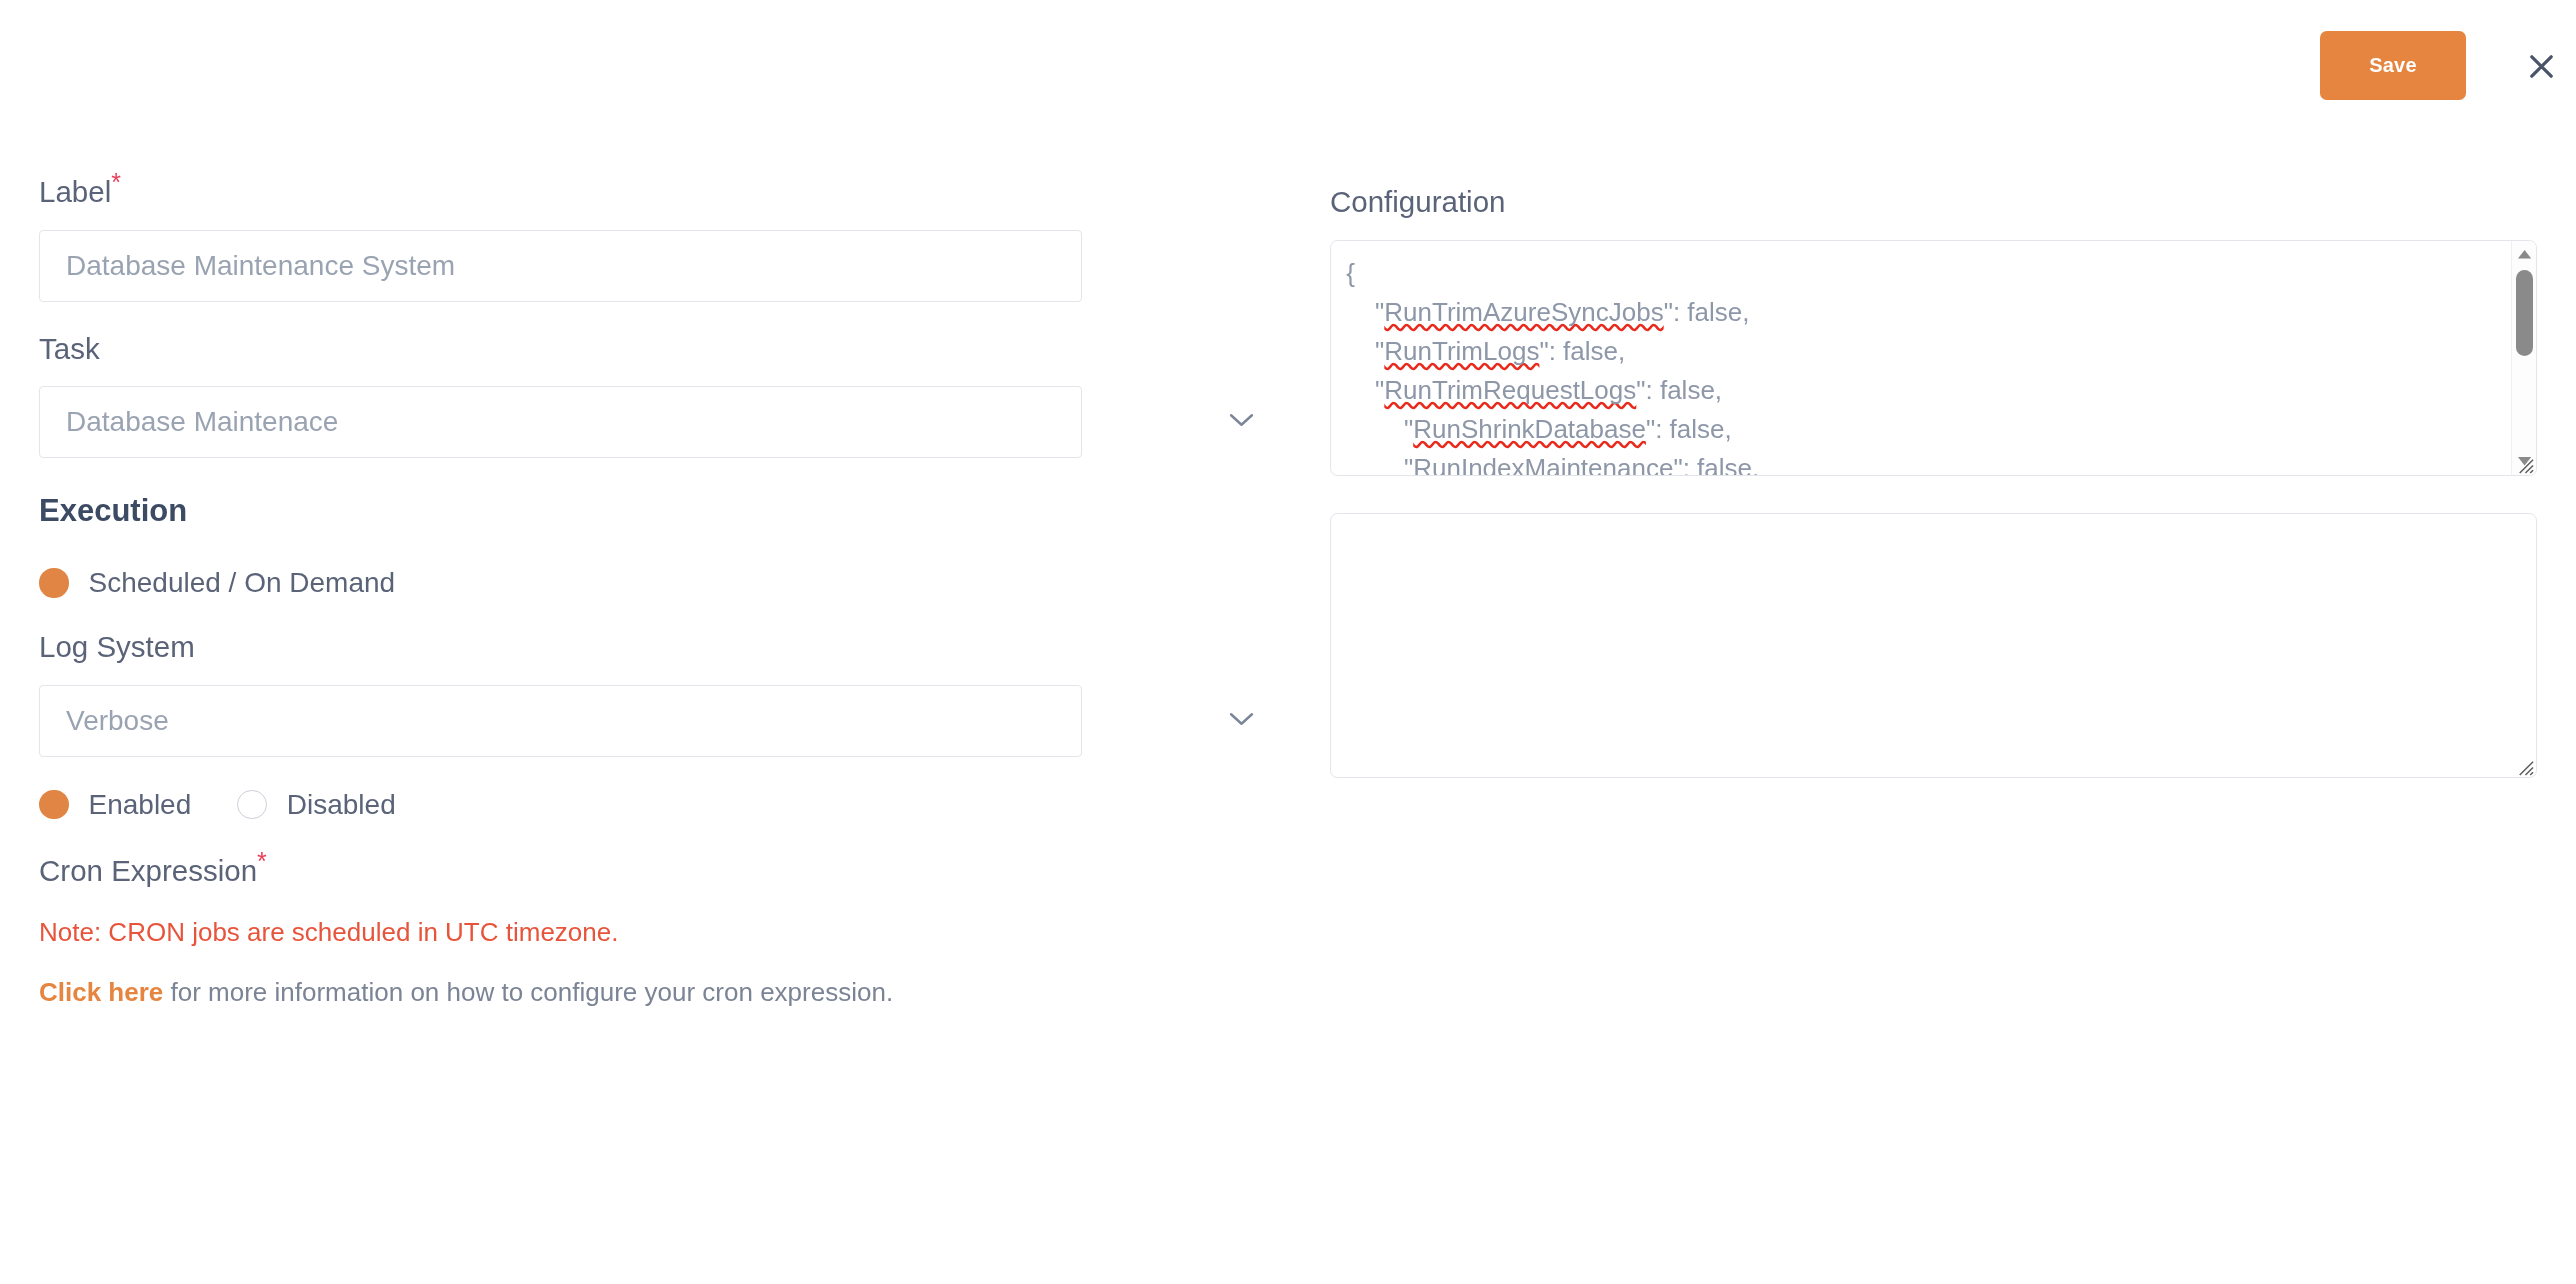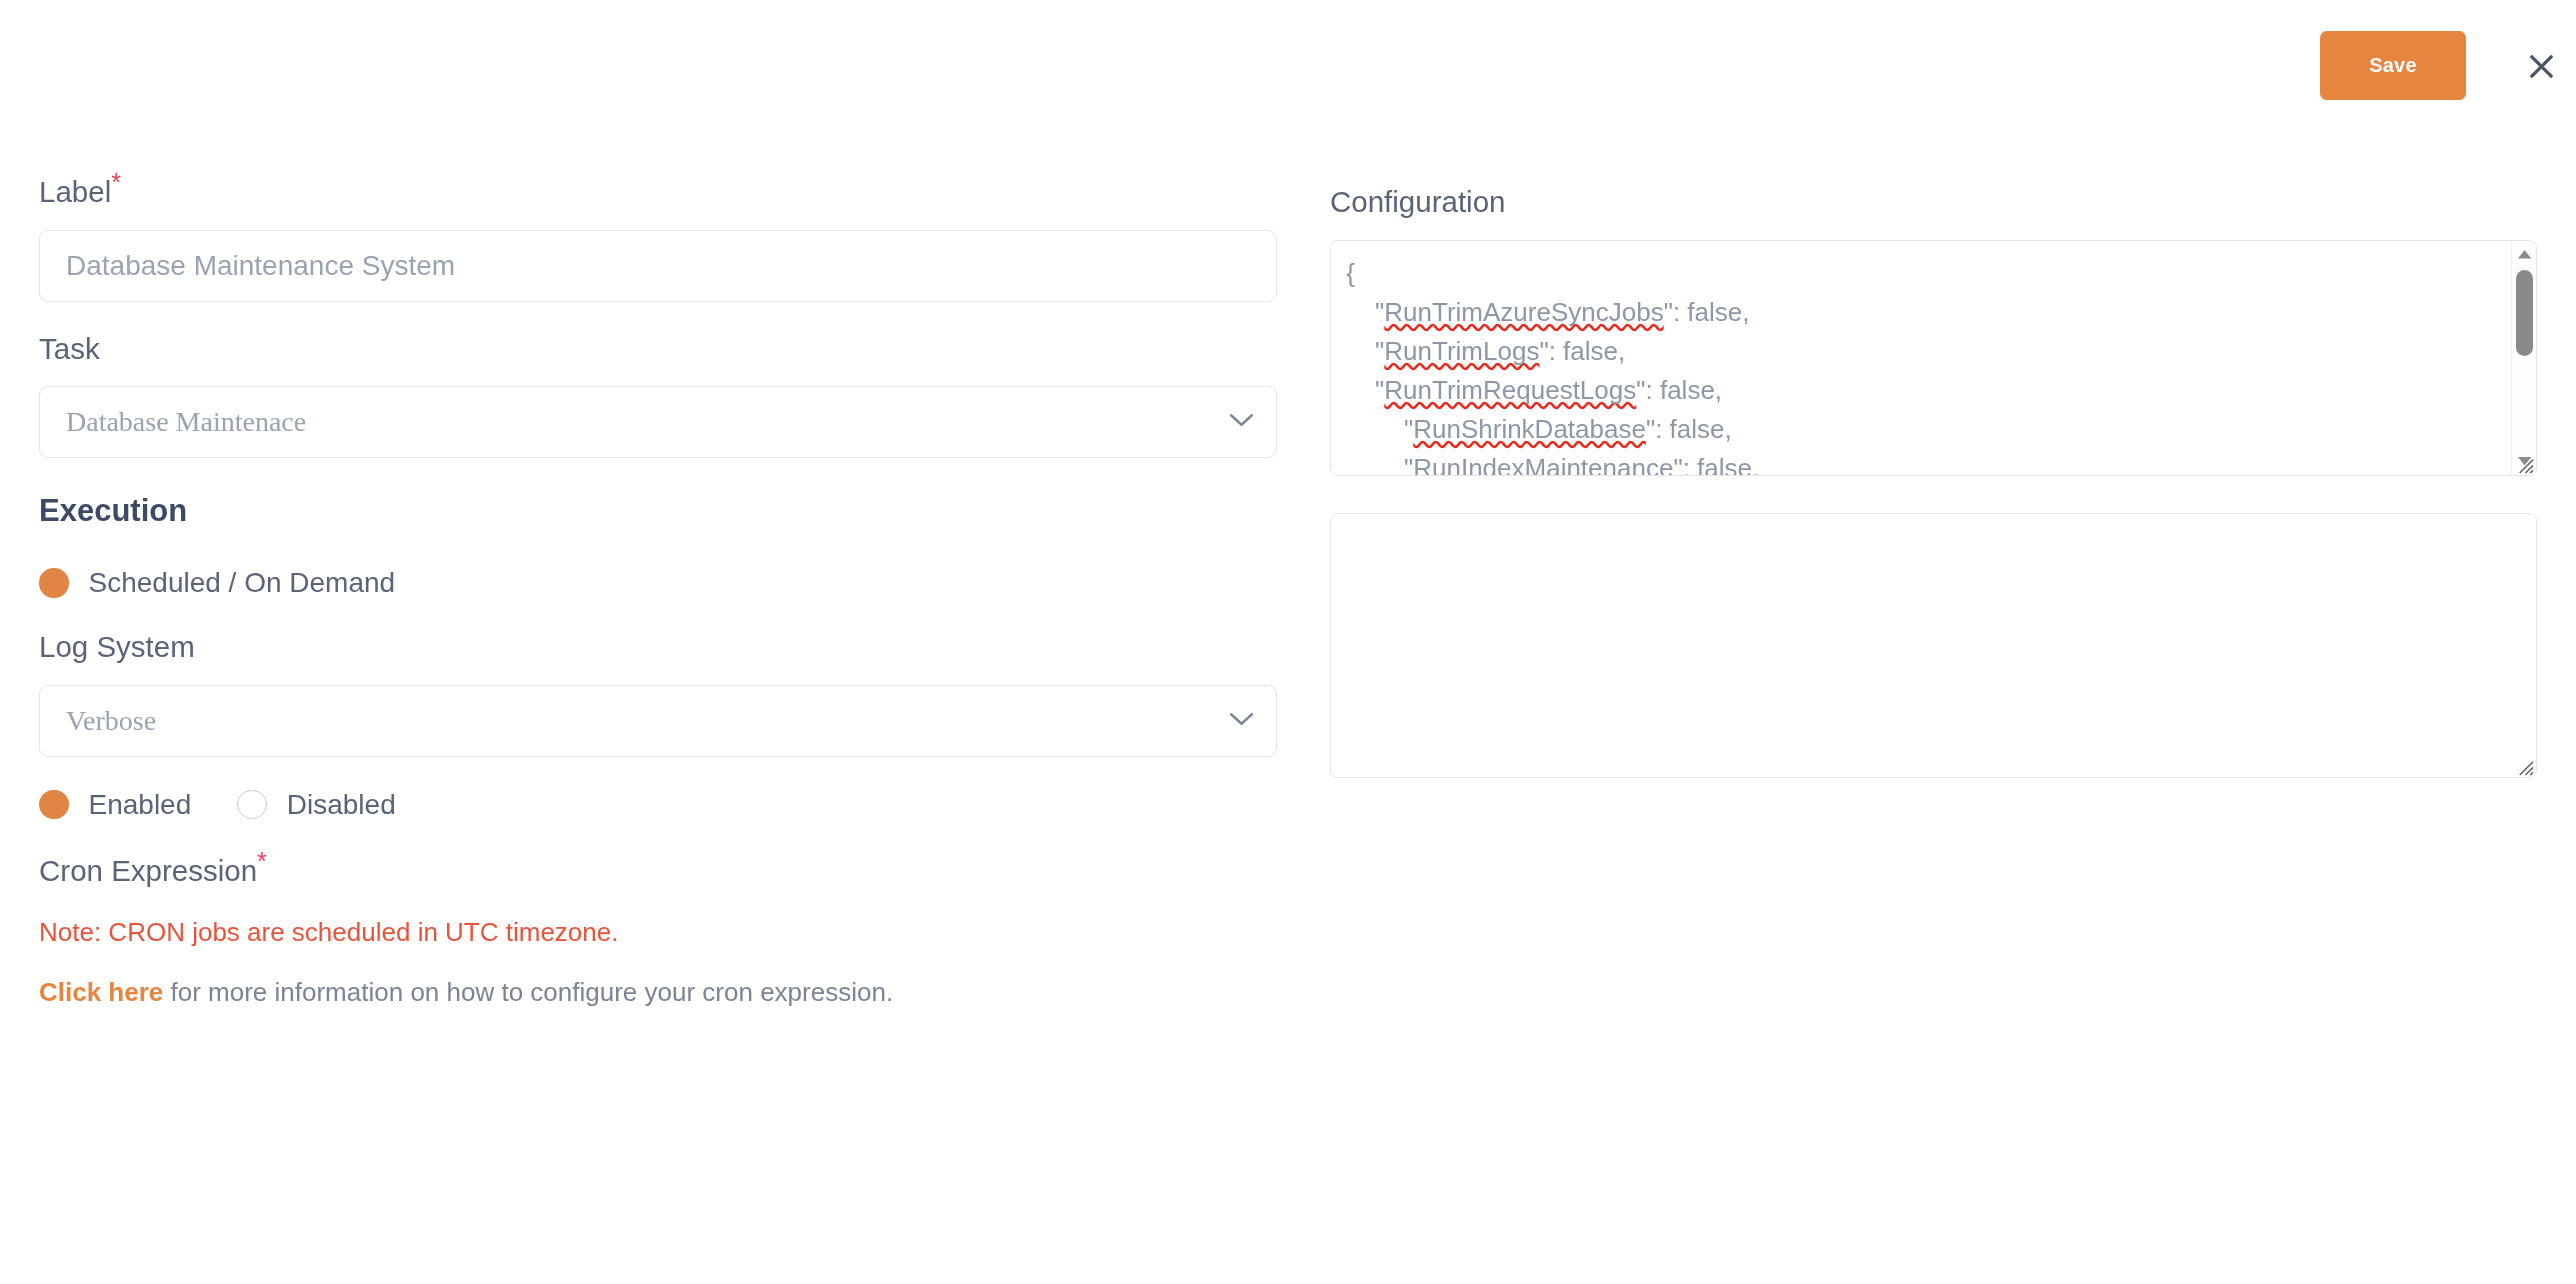--- a/index.html
+++ b/index.html
@@ -77,40 +77,39 @@
   .section-heading {
     font-size: 31px;
     font-weight: bold;
     color: #3c4a63;
     line-height: 1;
   }
 
   
   .text-input,
   .select-box {
-    width: 1238px;
+    width: 1043px;
     height: 72px;
     border: 1.4px solid #e2e5ea;
-    border-radius: 9px;
+    border-radius: 4px;
     background: #ffffff;
     font-family: "Liberation Sans", sans-serif;
     font-size: 28px;
     color: #9aa3b2;
     padding: 0 26px;
     display: flex;
     align-items: center;
     outline: none;
   }
   .text-input::placeholder { color: #9aa3b2; }
 
   .select-wrap { position: relative; width: 1238px; }
   .select-box {
     justify-content: flex-start;
     cursor: pointer;
-    font-family: Liberation Serif, serif;
   }
   .chev {
     position: absolute;
     right: 23px; top: 50%;
     transform: translateY(-50%);
     pointer-events: none;
     display: block;
   }
 
   

